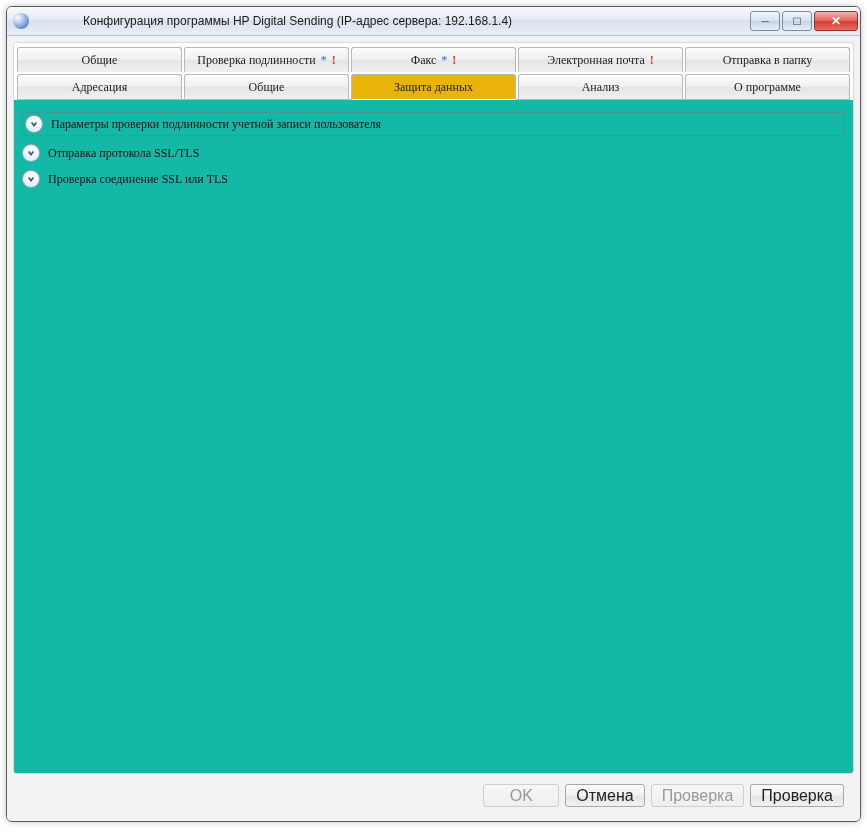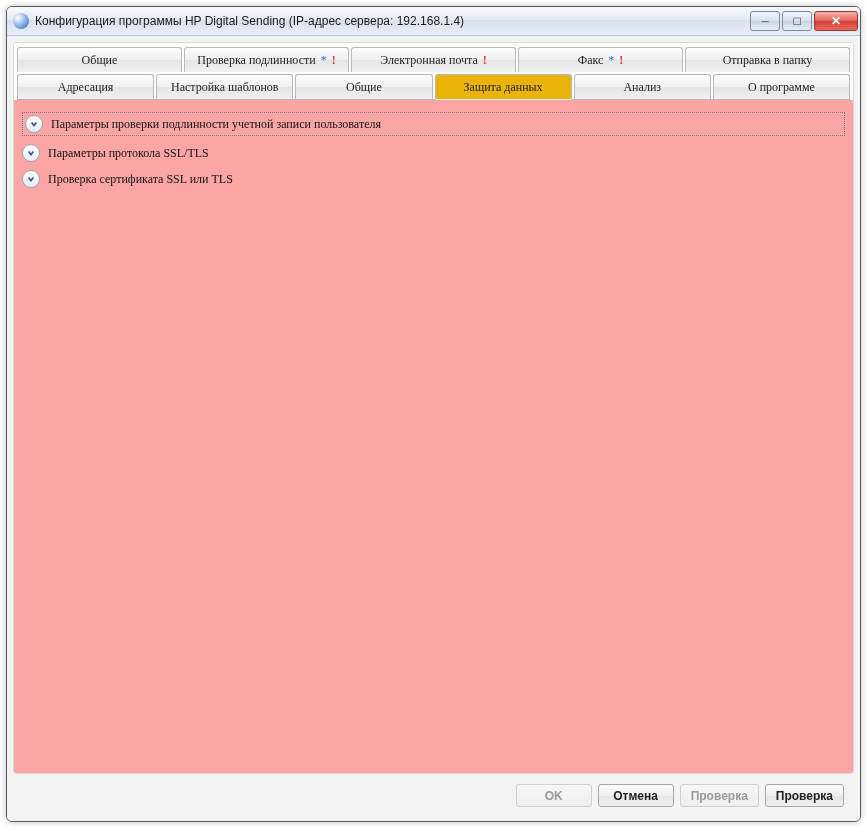--- a/index.html
+++ b/index.html
@@ -1,42 +1,42 @@
 <!DOCTYPE html>
 <html><head>
 <meta charset="utf-8">
 <style>
   html,body{margin:0;padding:0;font-family:"Segoe UI",Tahoma,sans-serif;font-size:12px;background:#fff;}
   .outer{width:867px;height:832px;box-sizing:border-box;padding:6px 6px 10px 6px;background:#fff;}
   .window{width:100%;height:100%;box-sizing:border-box;border:1px solid #5a5a5a;border-radius:6px;overflow:hidden;box-shadow:0 0 6px rgba(0,0,0,.25);display:flex;flex-direction:column;background:#fff;}
-  .titlebar{height:28px;background:linear-gradient(to bottom,#f7f9fc 0%,#e6ebf3 45%,#d9e1ed 46%,#e8eef7 100%);display:flex;align-items:center;padding:0 2px 0 6px;border-bottom:1px solid #b8c4d6;}
+  .titlebar{height:28px;background:linear-gradient(to bottom,#f7f9fc 0%,#e6ebf3 45%,#d9e1ed 46%,#e8eef7 100%);display:flex;align-items:center;padding:0 2px 0 6px;border-bottom:1px solid #b8c4d6;gap:48px;}
   .titlebar .app-icon{width:16px;height:16px;border-radius:50%;background:radial-gradient(circle at 30% 30%,#fff,#7aa3e0 60%,#335a9e);margin-right:6px;flex:0 0 auto;}
   .titlebar .title{flex:1;color:#1a1a1a;white-space:nowrap;overflow:hidden;text-overflow:ellipsis;}
   .win-btns{display:flex;align-items:center;gap:2px;margin-left:auto;}
   .win-btn{width:28px;height:18px;border:1px solid #7d8ca3;border-radius:3px;background:linear-gradient(to bottom,#f3f6fb,#d7e0ee 50%,#c7d3e6 51%,#e7eef8);display:flex;align-items:center;justify-content:center;cursor:pointer;font-size:10px;font-family:Arial,sans-serif;color:#2b3a55;}
   .win-btn.close{background:linear-gradient(to bottom,#f6b3ad,#e26057 50%,#d43f33 51%,#e86a5e);border-color:#a33028;color:#fff;width:42px;}
   .win-btn.close span{font-size:12px;font-weight:bold;}
   .client{flex:1;display:flex;flex-direction:column;background:#f3f3f3;padding:6px;}
   .panel{flex:1;background:#fdfdfd;border:1px solid #d9d9d9;border-radius:3px;display:flex;flex-direction:column;overflow:hidden;font-family:Liberation Serif, serif;}
   .tabs{display:flex;flex-wrap:wrap;background:#fdfdfd;padding:2px 2px 0 2px;}
   .tab{flex:0 0 auto;height:24px;line-height:24px;padding:0 12px;margin:2px 1px 0 1px;border:1px solid #b8b8b8;border-bottom:none;border-radius:3px 3px 0 0;background:linear-gradient(to bottom,#fdfdfd,#efefef 50%,#e5e5e5 51%,#f0f0f0);color:#222;cursor:pointer;white-space:nowrap;font-size:12px;}
   .tab.active{background:#eab308;border-bottom:1px solid #fdfdfd;position:relative;z-index:2;}
   .tab .star{color:#2a6bd6;margin-left:2px;}
   .tab .bang{color:#d43f33;font-weight:bold;margin-left:2px;}
   .tabrow{display:flex;width:100%;}
   .tabrow .tab{flex:1;text-align:center;}
   .tabstrip-border{height:1px;background:#b8b8b8;margin:-1px 3px 0 3px;position:relative;z-index:1;}
-  .content{flex:1;padding:10px 8px;overflow:auto;background:#fca5a5;text-align:right;}
+  .content{flex:1;padding:10px 8px;overflow:auto;background:#14b8a6;text-align:right;}
   .expander{display:flex;align-items:center;height:22px;margin:4px 0;cursor:pointer;color:#111;}
   .expander.first{border:1px dotted #777;padding:0 2px;margin:2px 0 6px 0;}
   .chev{width:16px;height:16px;border:1px solid #9aa7bb;border-radius:50%;background:linear-gradient(to bottom,#fff,#e5ecf6);display:flex;align-items:center;justify-content:center;margin-right:8px;flex:0 0 auto;}
   .chev svg{width:8px;height:8px;}
   .chev path{stroke:#3a5a8a;stroke-width:2;fill:none;}
   .footer{display:flex;justify-content:flex-end;gap:6px;padding:10px 10px 8px 10px;}
-  .btn{min-width:76px;height:23px;border:1px solid #a8a8a8;border-radius:3px;background:linear-gradient(to bottom,#fcfcfc,#efefef 50%,#e4e4e4 51%,#f1f1f1);color:#222;font-size:12px;cursor:pointer;padding:0 10px;font-weight:bold;}
+  .btn{min-width:76px;height:23px;border:1px solid #a8a8a8;border-radius:3px;background:linear-gradient(to bottom,#fcfcfc,#efefef 50%,#e4e4e4 51%,#f1f1f1);color:#222;font-size:16px;cursor:pointer;padding:0 10px;}
   .btn:disabled{color:#9a9a9a;cursor:default;background:linear-gradient(to bottom,#f7f7f7,#eeeeee);border-color:#cfcfcf;}
 </style>
 </head>
 <body>
 
 <div class="outer">
   <div class="window">
     <div class="titlebar">
       <div class="app-icon"></div>
       <div class="title">Конфигурация программы HP Digital Sending (IP-адрес сервера: 192.168.1.4)</div>
@@ -52,27 +52,26 @@
           </div>
       </div>
     </div>
 
     <div class="client">
       <div class="panel">
         <div class="tabs" id="tabstrip">
             <div class="tabrow">
               <div class="tab">Общие</div>
               <div class="tab">Проверка подлинности<span class="star"> *</span><span class="bang"> !</span></div>
+              <div class="tab">Факс<span class="star"> *</span><span class="bang"> !</span></div>
               <div class="tab">Электронная почта<span class="bang"> !</span></div>
-              <div class="tab">Факс<span class="star"> *</span><span class="bang"> !</span></div>
               <div class="tab">Отправка в папку</div>
             </div>
             <div class="tabrow">
               <div class="tab">Адресация</div>
-              <div class="tab">Настройка шаблонов</div>
               <div class="tab">Общие</div>
               <div class="tab active">Защита данных</div>
               <div class="tab">Анализ</div>
               <div class="tab">О программе</div>
             </div>
           </div>
         <div class="tabstrip-border"></div>
         <div class="content" id="content">
             <div class="expander first">
               <div class="chev">
@@ -81,29 +80,29 @@
                 </svg>
               </div>
               <span>Параметры проверки подлинности учетной записи пользователя</span>
             </div>
             <div class="expander">
               <div class="chev">
                 <svg viewBox="0 0 10 10">
                   <path d="M2 3 L5 7 L8 3"></path>
                 </svg>
               </div>
-              <span>Параметры протокола SSL/TLS</span>
+              <span>Отправка протокола SSL/TLS</span>
             </div>
             <div class="expander">
               <div class="chev">
                 <svg viewBox="0 0 10 10">
                   <path d="M2 3 L5 7 L8 3"></path>
                 </svg>
               </div>
-              <span>Проверка сертификата SSL или TLS</span>
+              <span>Проверка соединение SSL или TLS</span>
             </div>
           </div>
       </div>
 
       <div class="footer">
         <button class="btn" disabled="">OK</button>
         <button class="btn">Отмена</button>
         <button class="btn" disabled="">Проверка</button>
         <button class="btn">Проверка</button>
       </div>

